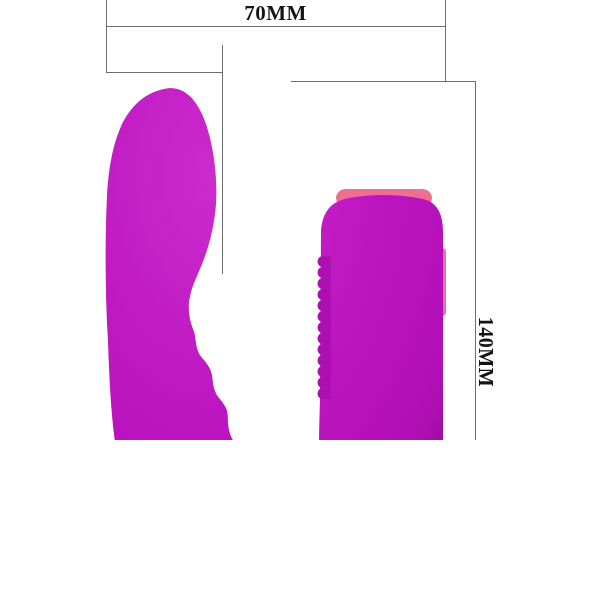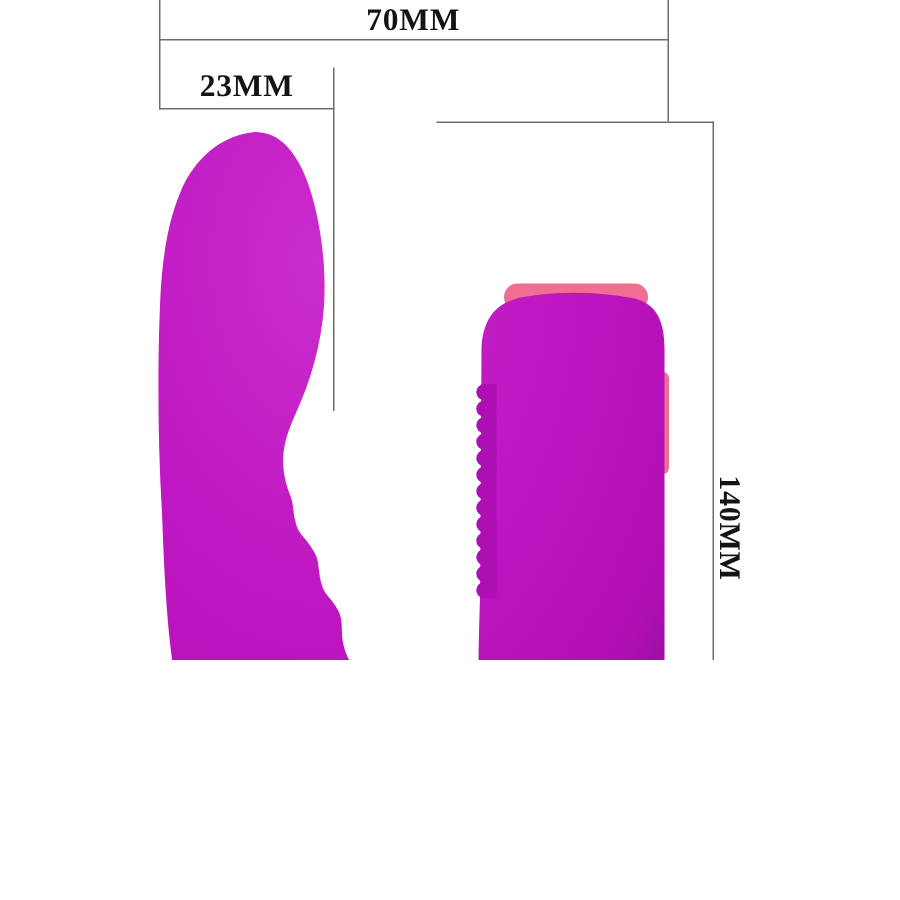--- a/index.html
+++ b/index.html
@@ -42,21 +42,20 @@
   <div class="dl l-ext-left70"></div>
   <div class="dl l-dim70"></div>
   <div class="dl l-ext-right70"></div>
   <div class="dl l-dim23"></div>
   <div class="dl l-ext-right23"></div>
   <div class="dl l-ref140-top"></div>
   <div class="dl l-dim140"></div>
   <div class="dl l-ref140-bottom"></div>
 
   <div class="dim-label label-70">70MM</div>
-  <div class="dim-label label-23">23MM</div>
   <div class="dim-label label-140">140MM</div>
 
   <svg class="product-svg" width="600" height="600" viewBox="0 0 600 600">
     <defs>
       <radialGradient id="bodyGrad" cx="32%" cy="17%" r="105%">
         <stop offset="0" stop-color="#ca2ccd"></stop>
         <stop offset="0.42" stop-color="#bf17c2"></stop>
         <stop offset="0.72" stop-color="#b30fb7"></stop>
         <stop offset="1" stop-color="#8e0c93"></stop>
       </radialGradient>

